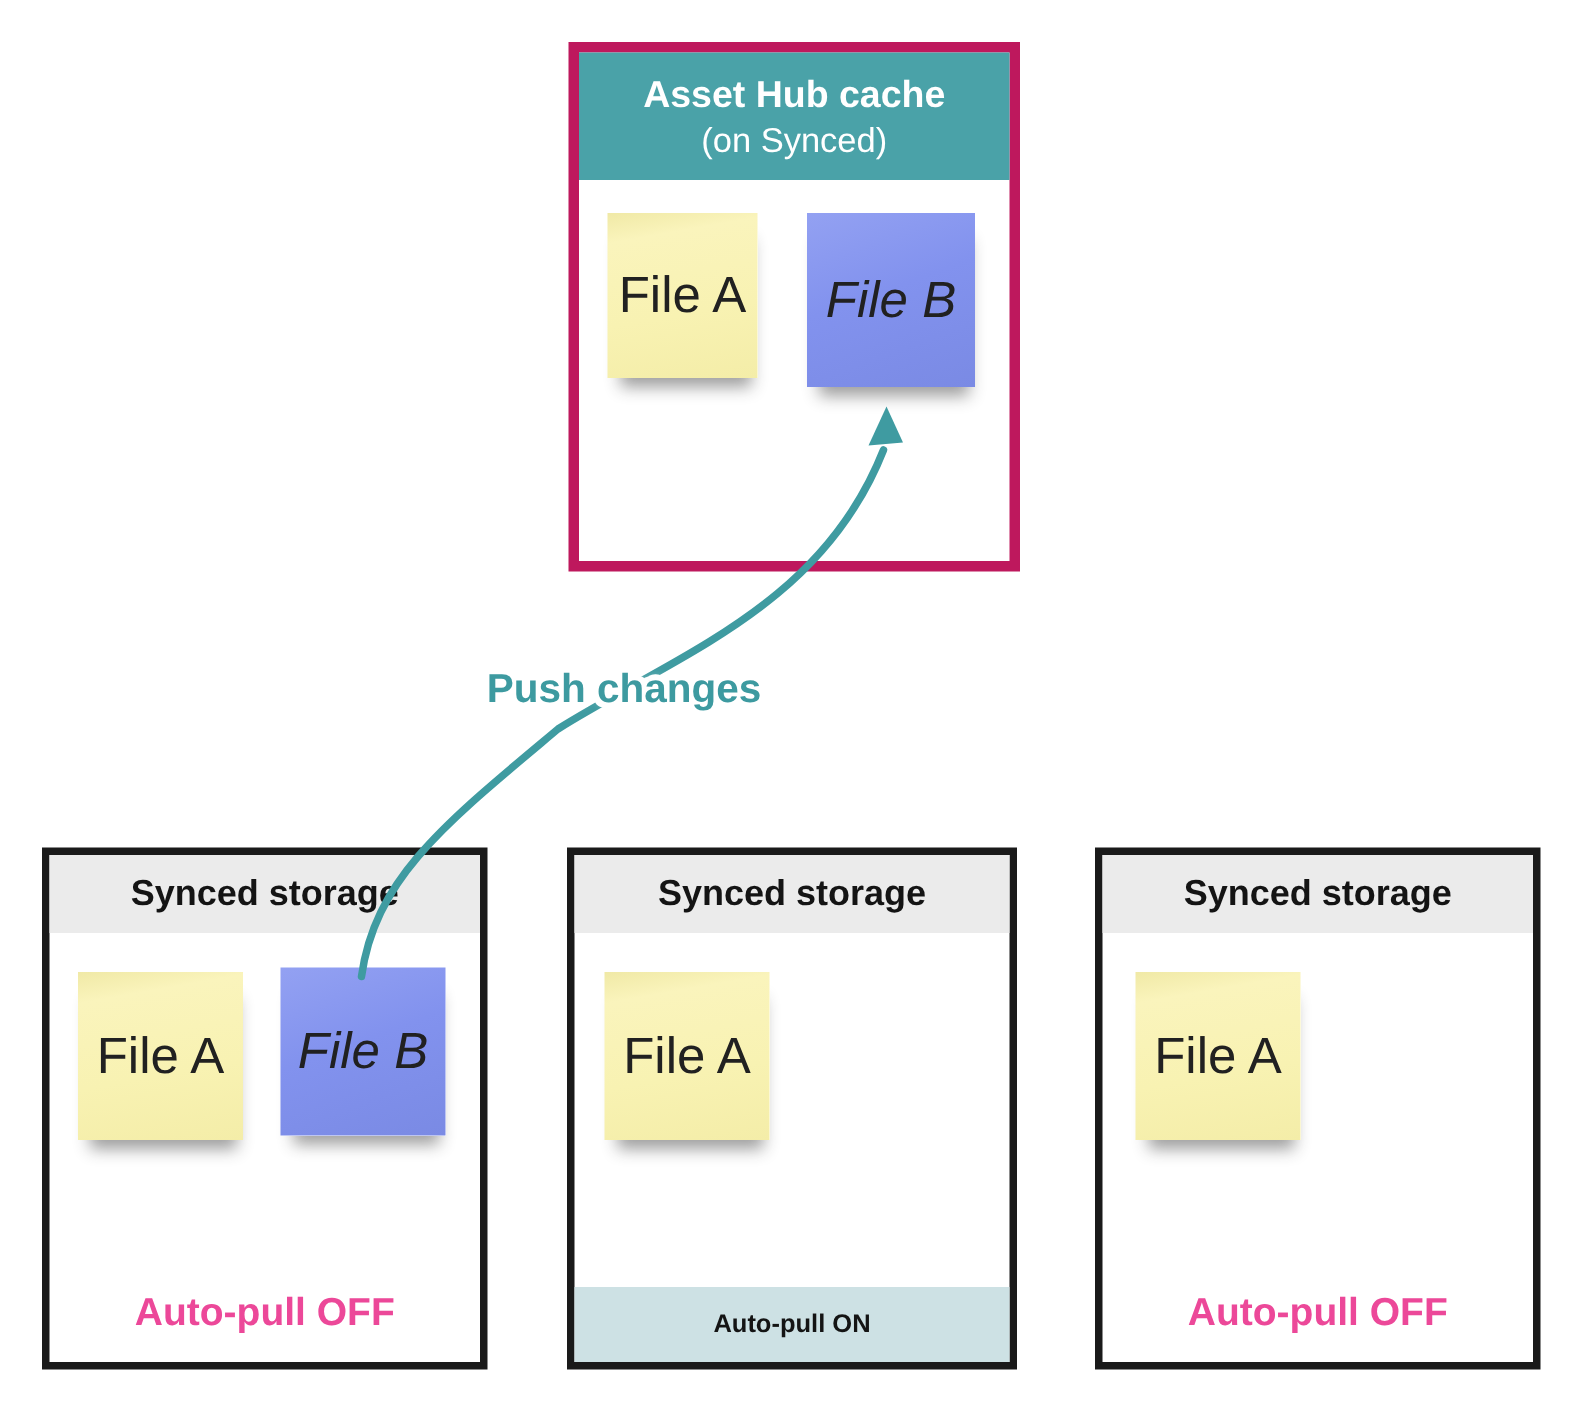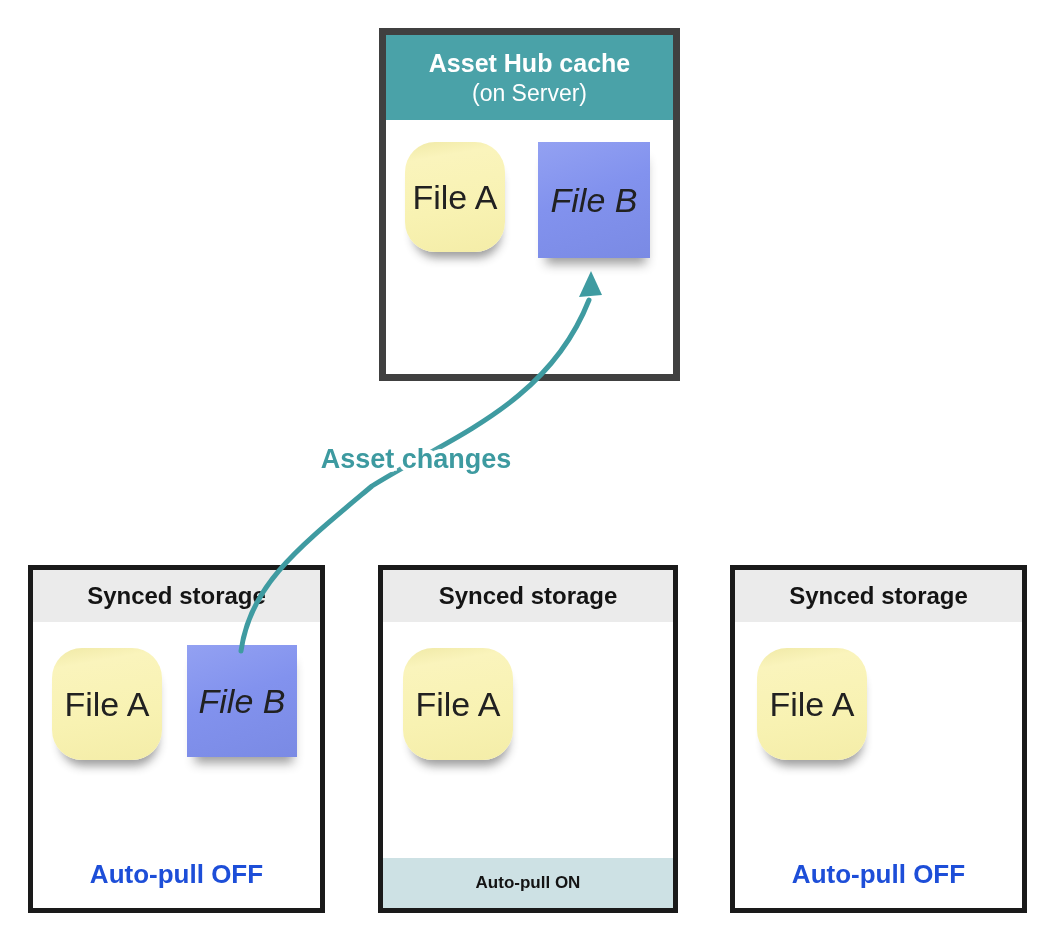--- a/index.html
+++ b/index.html
@@ -12,21 +12,21 @@
     background: #ffffff;
     overflow: hidden;
   }
 
   
   .server-box {
     position: absolute;
     left: 379px; top: 28px;
     width: 301px; height: 353px;
     background: #ffffff;
-    border: 7px solid #404040;
+    border: 7px solid #be185d;
     box-sizing: border-box;
     z-index: 1;
   }
   .server-header {
     position: absolute;
     left: 0; top: 0; right: 0;
     height: 85px;
     background: #4aa2a8;
     color: #ffffff;
     display: flex;
@@ -46,21 +46,20 @@
     align-items: center;
     justify-content: center;
     font-size: 34px;
     font-weight: 400;
     color: #212121;
     box-shadow: 2px 12px 10px -6px rgba(40,40,40,0.45);
     white-space: nowrap;
   }
   .note.yellow {
     background: linear-gradient(170deg, #f0e9a6 0%, #faf4bc 16%, #f8f2b2 60%, #f4eda8 100%);
-    border-radius: 30px;
   }
   .note.blue {
     background: linear-gradient(160deg, #93a1f2 0%, #8292ee 45%, #7a8ae4 100%);
     font-style: italic;
   }
 
   
   .storage-box {
     position: absolute;
     top: 565px;
@@ -81,21 +80,21 @@
     font-weight: 700;
     font-size: 24px;
     color: #141414;
   }
   .storage-footer-off {
     position: absolute;
     left: 0; right: 0; bottom: 18px;
     text-align: center;
     font-weight: 700;
     font-size: 26px;
-    color: #1d4ed8;
+    color: #ec4899;
   }
   .storage-footer-on {
     position: absolute;
     left: 0; right: 0; bottom: 0;
     height: 50px;
     background: #cde1e4;
     display: flex;
     align-items: center;
     justify-content: center;
     font-weight: 700;
@@ -130,35 +129,35 @@
   }
 </style>
 </head>
 <body>
 
 <div class="canvas">
 
   <div class="server-box">
     <div class="server-header">
       <div class="server-title">Asset Hub cache</div>
-      <div class="server-subtitle">(on Server)</div>
+      <div class="server-subtitle">(on Synced)</div>
     </div>
     <div class="note yellow" style="left:19px; top:107px; width:100px; height:110px;">
       <span>File A</span>
     </div>
     <div class="note blue" style="left:152px; top:107px; width:112px; height:116px;">
       <span>File B</span>
     </div>
   </div>
 
   <svg class="arrow-svg" viewBox="0 0 1056 946" aria-hidden="true">
     <path d="M 241 651 C 250 585, 298 548, 372 486 C 452 436, 548 404, 589 300" fill="none" stroke="#3f9ba1" stroke-width="5" stroke-linecap="round"></path>
     <polygon points="591,271 579,297 602,295" fill="#3f9ba1"></polygon>
   </svg>
-  <div class="push-label">Asset changes</div>
+  <div class="push-label">Push changes</div>
 
   <div class="storage-box" style="left:28px; width:297px;">
     <div class="storage-header">Synced storage</div>
     <div class="note yellow" style="left:19px; top:78px;">
       <span>File A</span>
     </div>
     <div class="note blue" style="left:154px; top:75px;">
       <span>File B</span>
     </div>
     <div class="storage-footer-off">Auto-pull OFF</div>

